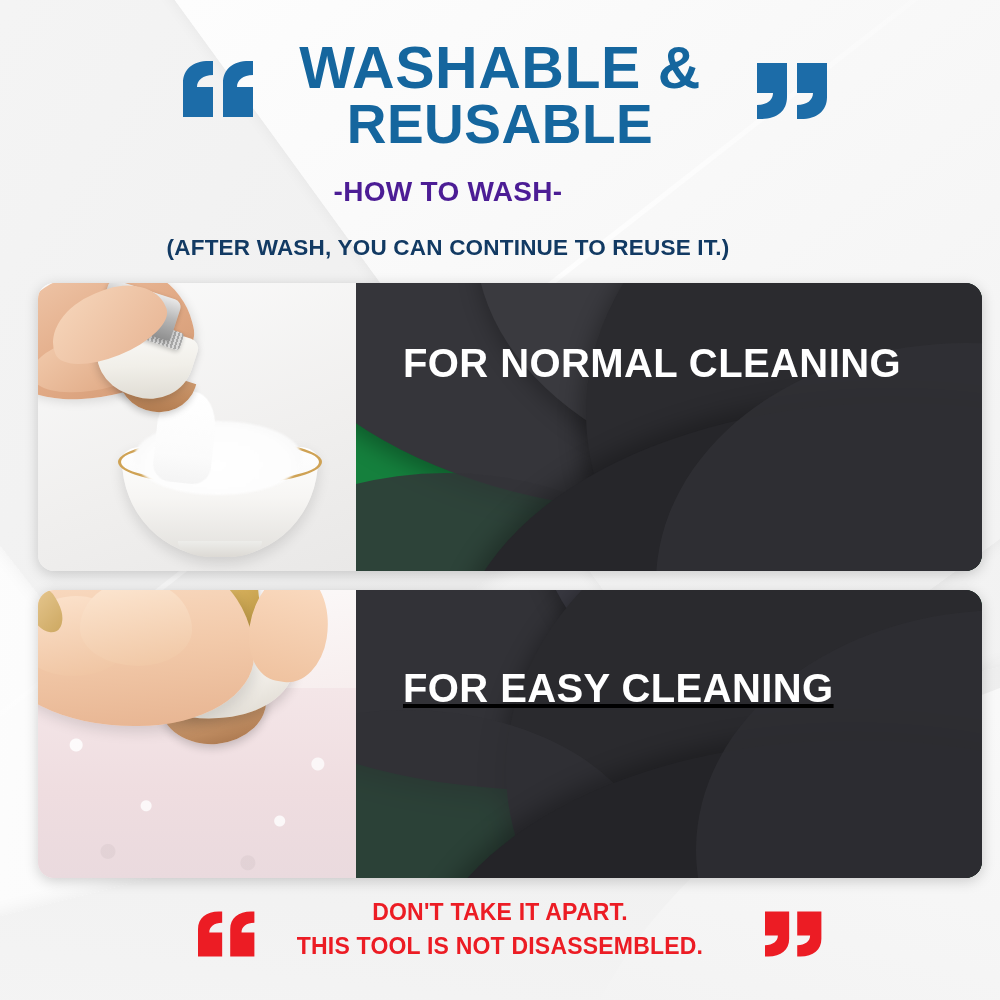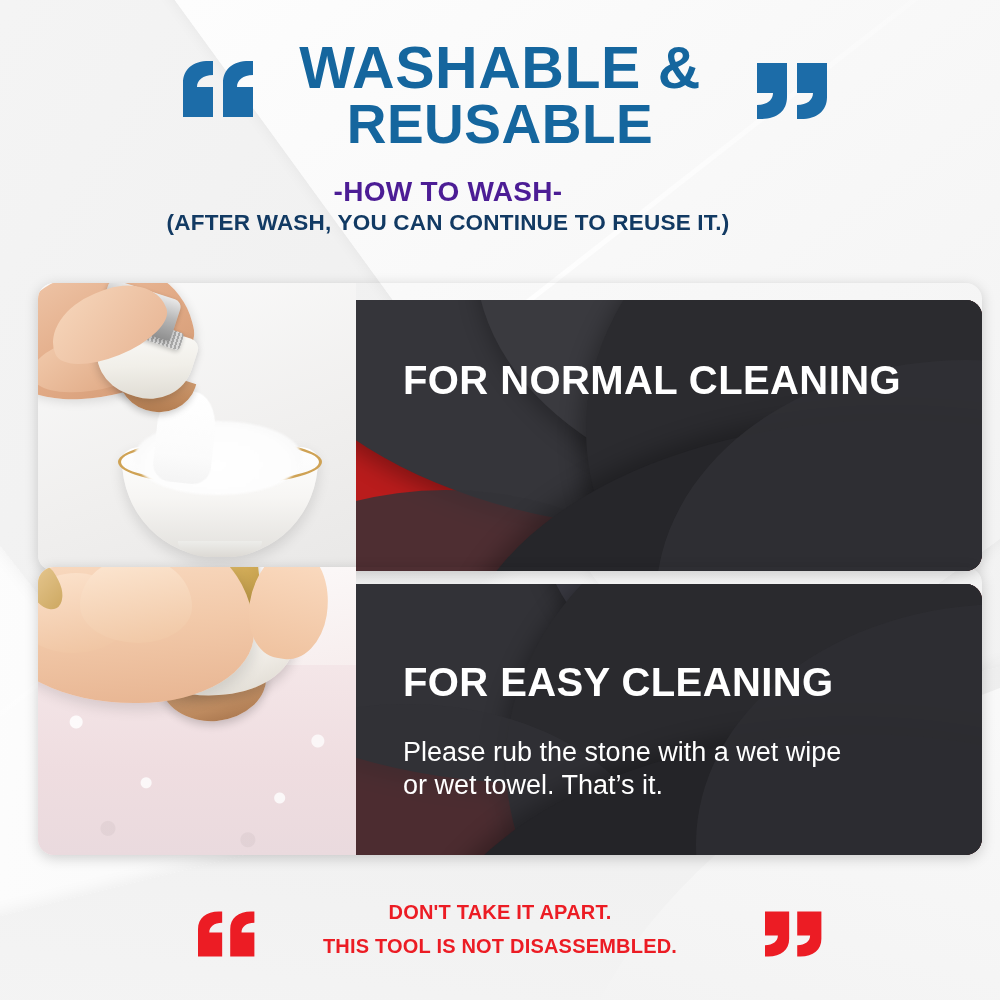--- a/index.html
+++ b/index.html
@@ -88,49 +88,48 @@
     font-size:28px;
     letter-spacing:0.3px;
     margin-top:24px;
   }
   .sub2 {
     text-align:center;
     color:#123a63;
     font-weight:bold;
     font-size:22.5px;
     letter-spacing:0.2px;
-    margin-top:2px;
+    margin-top:27px;
   }
 
   
   .card {
     position:absolute;
     z-index:3;
     display:flex;
     height:288px;
     border-radius:16px;
     overflow:hidden;
     box-shadow:0 3px 14px rgba(0,0,0,0.18);
   }
   #card-1 { left:38px; top:283px; width:944px; }
-  #card-2 { left:38px; top:567px; width:944px; }
+  #card-2 { left:38px; top:590px; width:944px;text-decoration:underline; }
 
   .photo {
     width:318px; height:288px;
     position:relative; overflow:hidden;
     flex:0 0 318px;
     background:#fff;
   }
   .panel {
     flex:1 1 auto;
     position:relative;
     overflow:hidden;
-    background:#b91c1c;
+    background:#15803d;
     border-radius:0 16px 16px 0;
-    margin-top:17px;
   }
 
   
   .wave { position:absolute; }
   .w1 {
     width:900px; height:560px; left:-120px; top:-330px;
     border-radius:50%;
     background:#35353a;
     box-shadow:0 10px 22px rgba(0,0,0,0.30);
   }
@@ -355,21 +354,21 @@
     background:linear-gradient(160deg,#e9cb96 0%,#cda861 100%);
     border-radius:40% 40% 50% 50%;
     transform:rotate(-28deg);
   }
 
   
   #footer { position:absolute; z-index:3; left:0; top:895px; width:1000px; text-align:center; }
   .foot-line {
     color:#ec1c24;
     font-weight:bold;
-    font-size:20px;
+    font-size:23px;
     letter-spacing:0.2px;
     line-height:34px;
     white-space:nowrap;
   }
   .foot-q { position:absolute; }
   .fq-open  { left:198px; top:16px; }
   .fq-close { left:765px; top:16px; }
 </style>
 </head>
 <body>
@@ -457,22 +456,20 @@
 
   <div class="panel panel-2">
     <div class="wave w1"></div>
     <div class="wave w2"></div>
     <div class="wave w3"></div>
     <div class="wave w6"></div>
     <div class="wave w4"></div>
     <div class="wave w5"></div>
     <div class="panel-content">
       <div class="card-head">FOR EASY CLEANING</div>
-      <div class="card-body">Please rub the stone with a wet wipe
-or wet towel. That’s it.</div>
     </div>
   </div>
 </div>
 
 <div id="footer">
 
   <span class="qmark foot-q fq-open">
     <svg width="58" height="46" viewBox="0 0 72 56">
       <path d="M0 56 L0 22 C0 8 10 0 26 0 L30 0 L30 14 C20 14 14 19 14 26 L30 26 L30 56 Z" fill="#ec1c24"></path>
       <path d="M40 56 L40 22 C40 8 50 0 66 0 L70 0 L70 14 C60 14 54 19 54 26 L70 26 L70 56 Z" fill="#ec1c24"></path>

